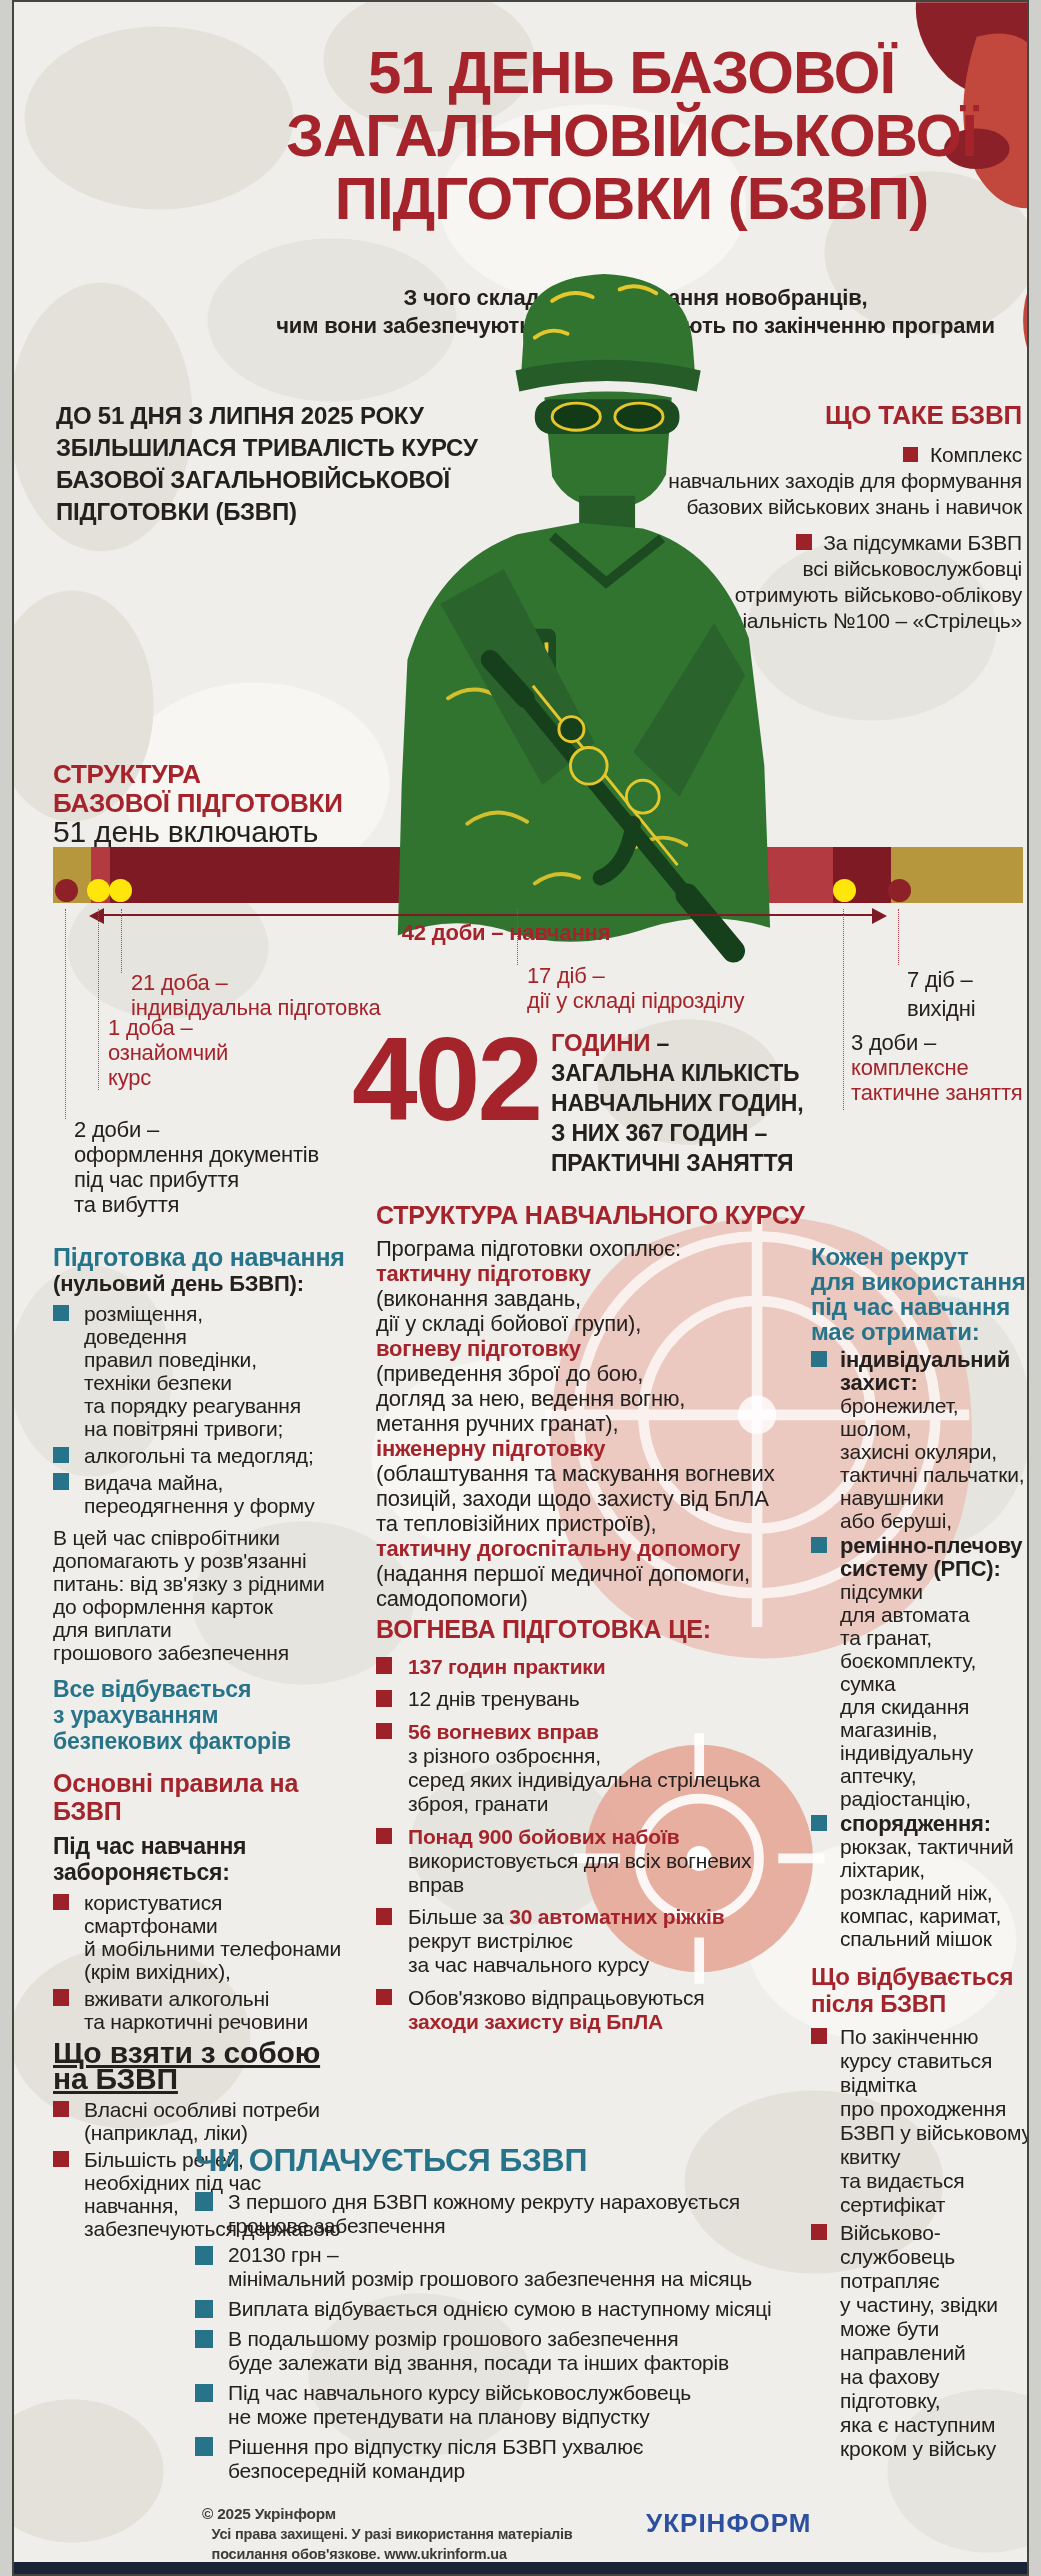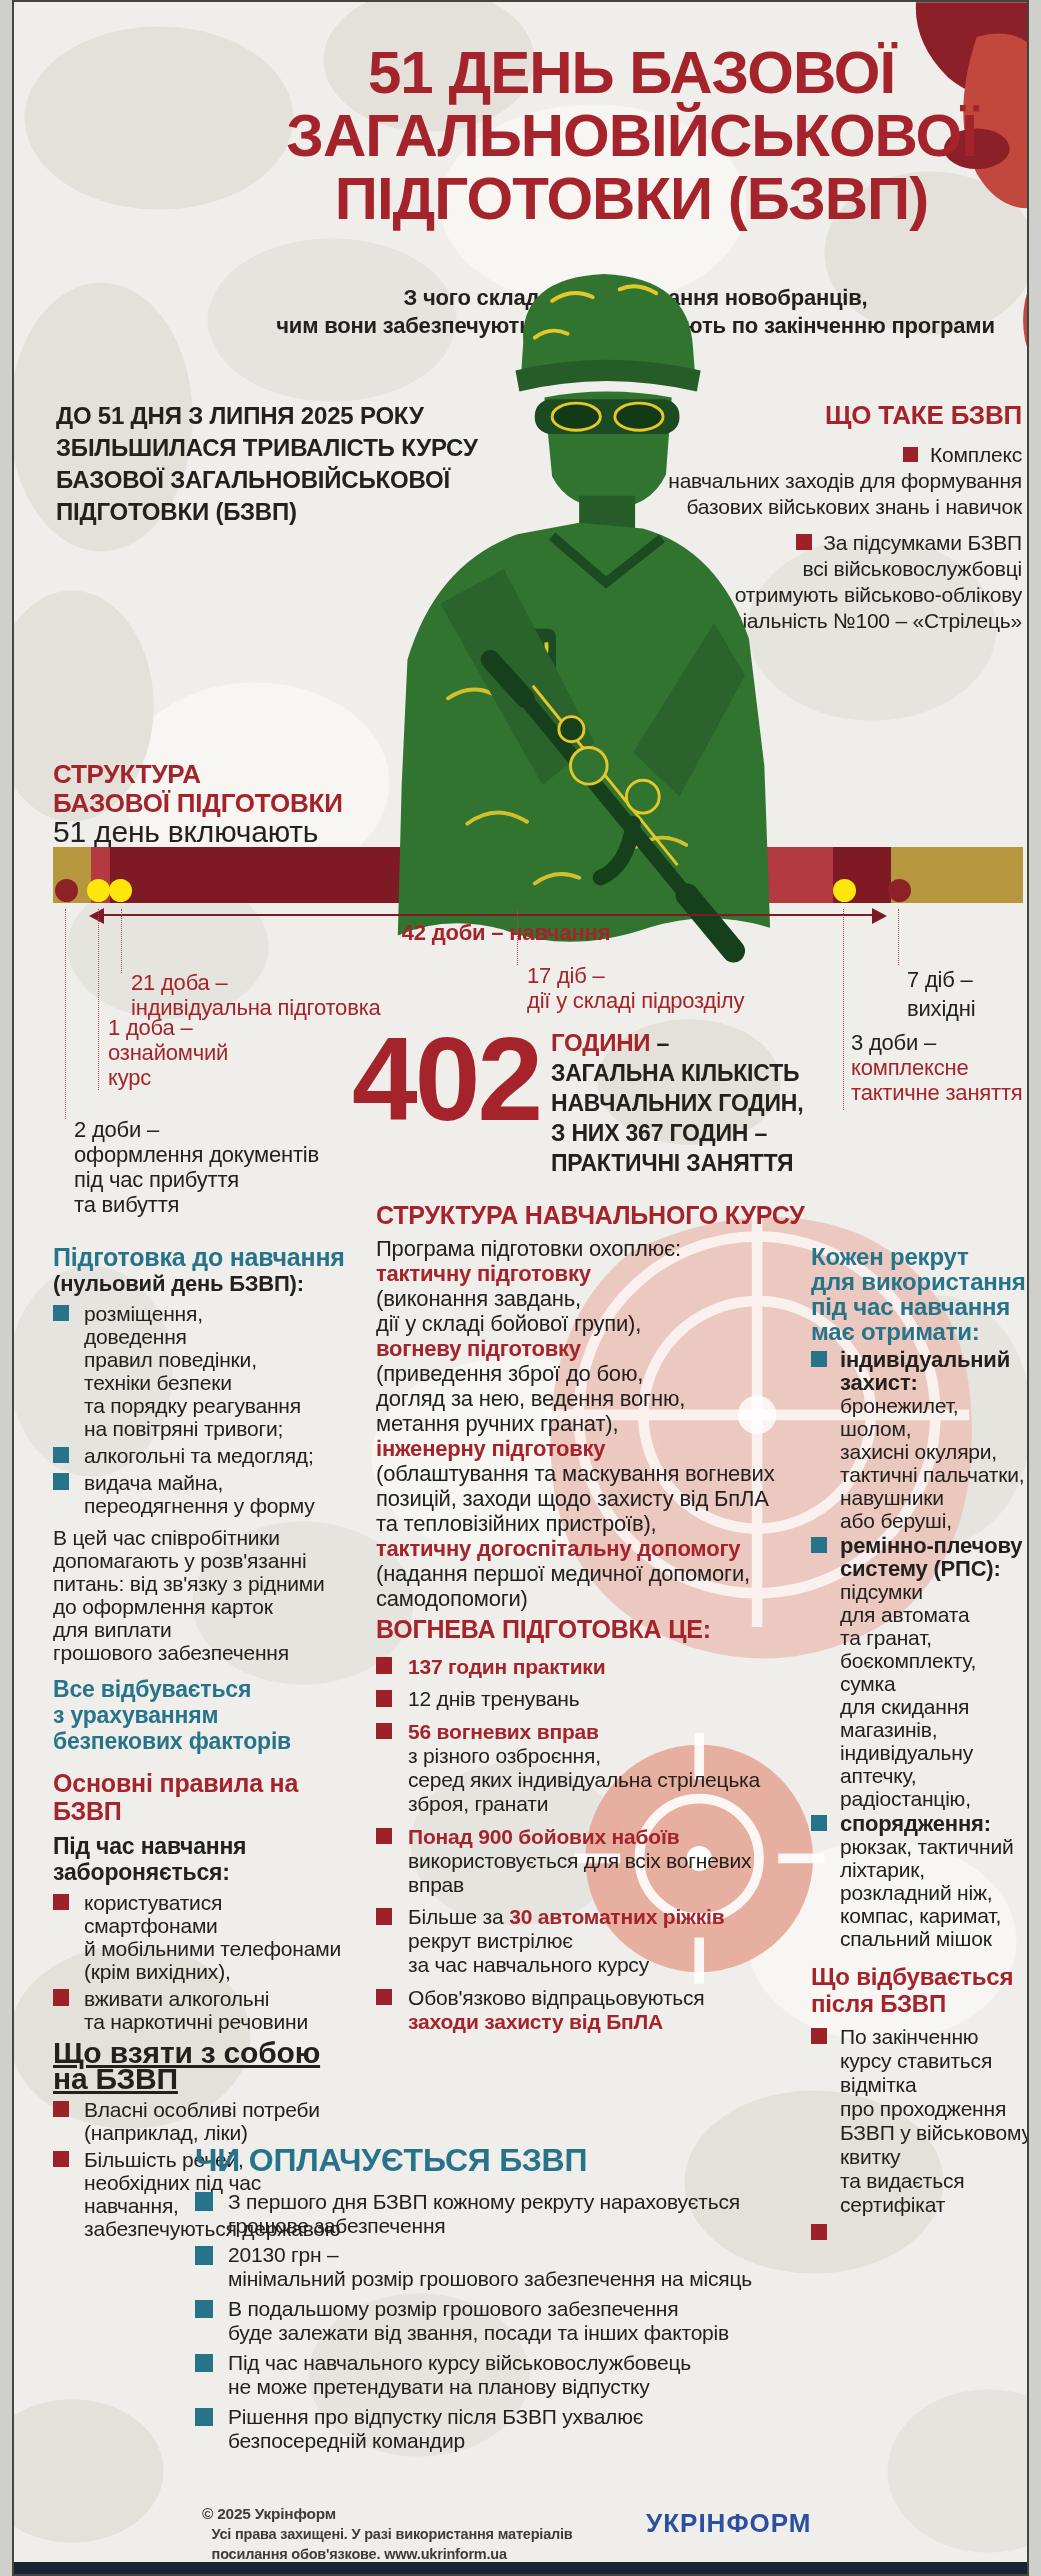--- a/index.html
+++ b/index.html
@@ -303,29 +303,39 @@
     <div class="h-red pre" style="font-size:24px;line-height:27px;margin:13.5px 0 7.7px;">Що відбувається
 після БЗВП</div>
     <div class="after-b"><span class="sq sq-maroon"></span><span>По закінченню
 курсу ставиться
 відмітка
 про проходження
 БЗВП у військовому
 квитку
 та видається
 сертифікат</span></div>
-    <div class="after-b"><span class="sq sq-maroon"></span></div>
+    <div class="after-b"><span class="sq sq-maroon"></span><span>Військово-
+службовець
+потрапляє
+у частину, звідки
+може бути
+направлений
+на фахову
+підготовку,
+яка є наступним
+кроком у війську</span></div>
   </div>
 
   <div class="abs" style="left:181px;top:2141px;width:627px;">
     <div class="h-teal" style="font-size:32px;line-height:35px;margin-bottom:11.6px;">ЧИ ОПЛАЧУЄТЬСЯ БЗВП</div>
     <div class="pay-b"><span class="sq sq-teal"></span><span>З першого дня БЗВП кожному рекруту нараховується
 грошове забезпечення</span></div>
     <div class="pay-b"><span class="sq sq-teal"></span><span>20130 грн –
 мінімальний розмір грошового забезпечення на місяць</span></div>
+    <div class="pay-b"><span class="sq sq-teal"></span><span>Виплата відбувається однією сумою в наступному місяці</span></div>
     <div class="pay-b"><span class="sq sq-teal"></span><span>В подальшому розмір грошового забезпечення
 буде залежати від звання, посади та інших факторів</span></div>
     <div class="pay-b"><span class="sq sq-teal"></span><span>Під час навчального курсу військовослужбовець
 не може претендувати на планову відпустку</span></div>
     <div class="pay-b"><span class="sq sq-teal"></span><span>Рішення про відпустку після БЗВП ухвалює
 безпосередній командир</span></div>
   </div>
 
   <div class="abs" style="left:188px;top:2502px;width:444px;">
     <div class="foot" style="font-size:15.4px;">© 2025 Укрінформ</div>

